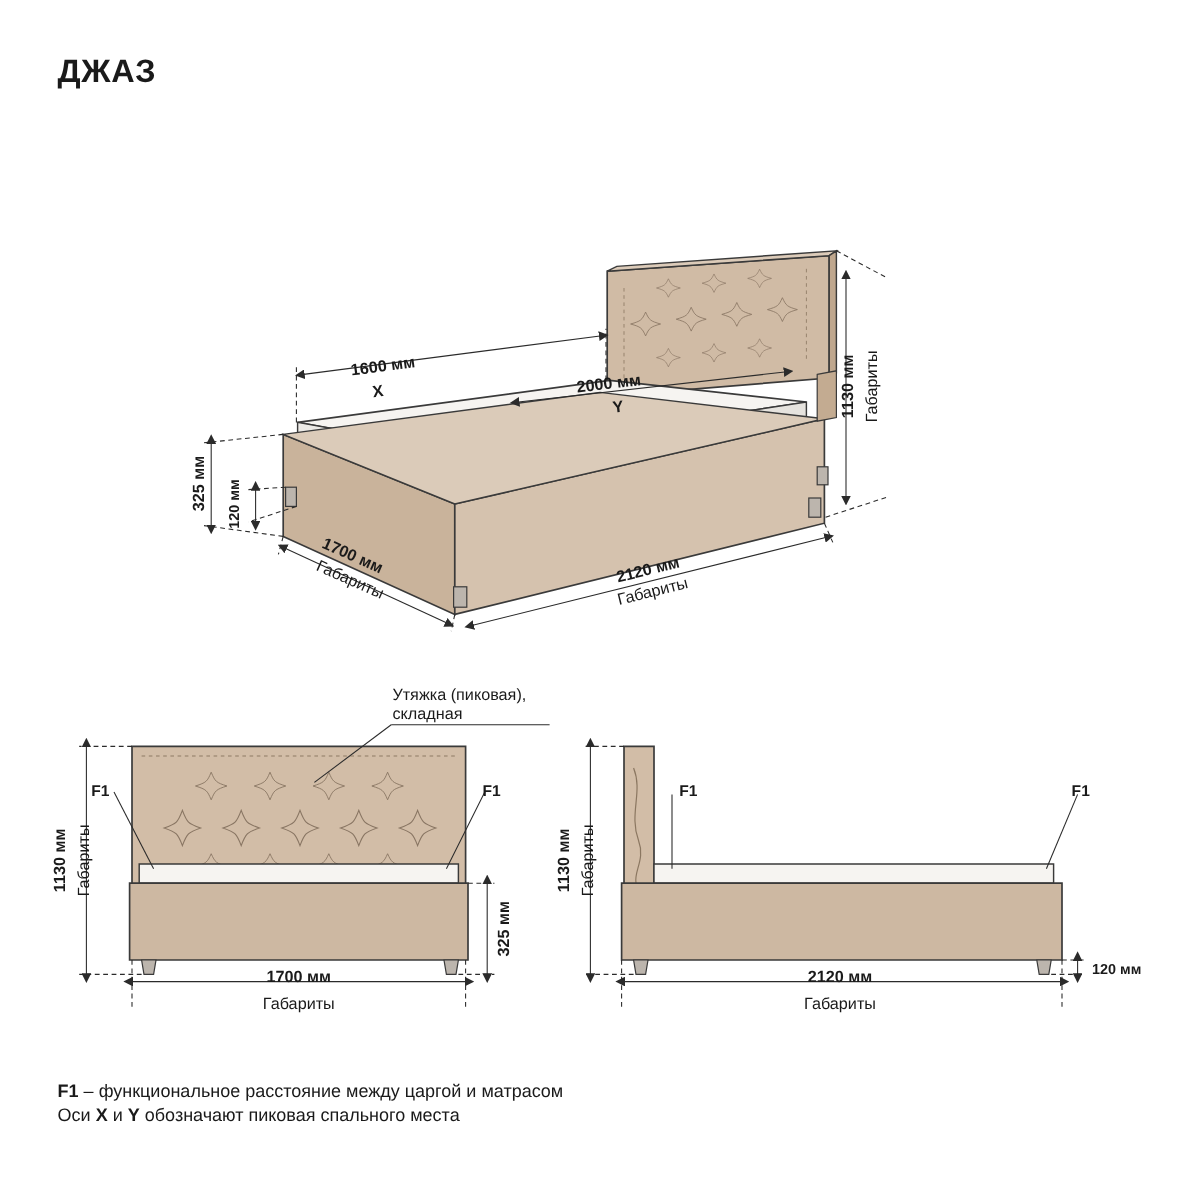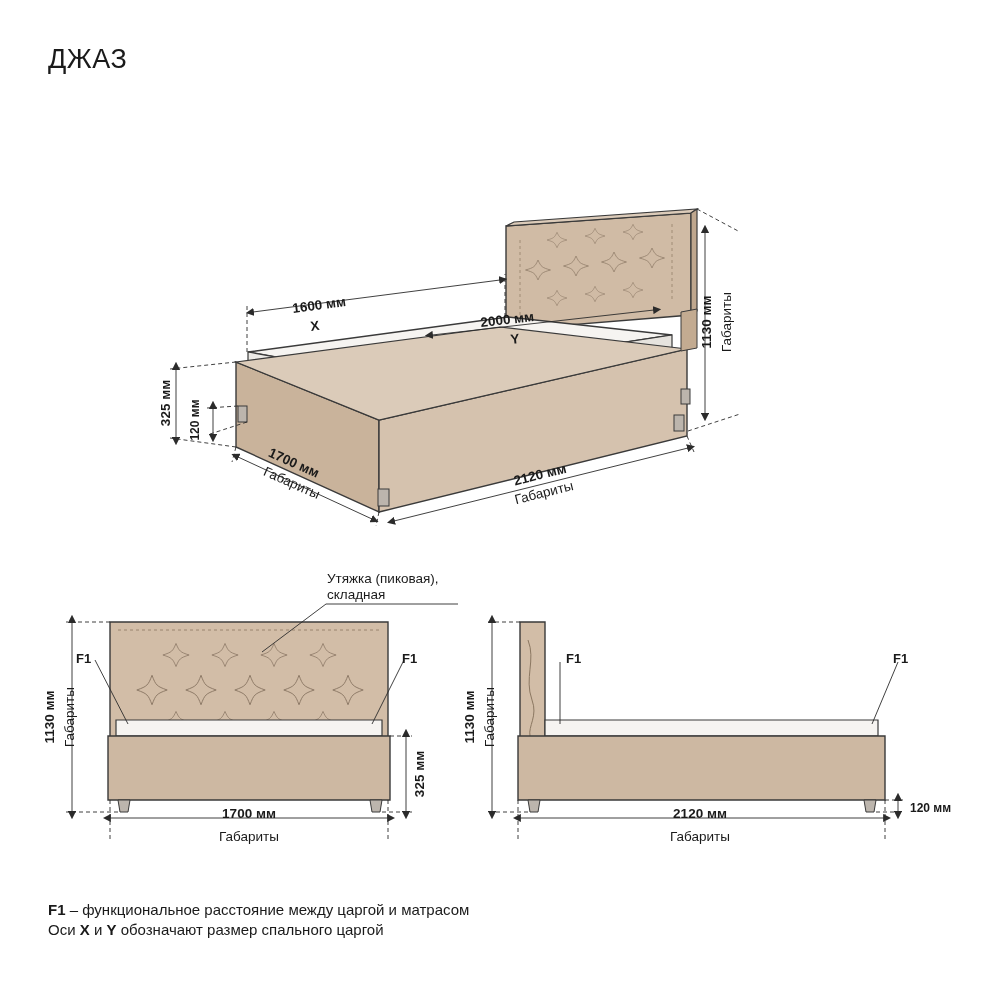--- a/index.html
+++ b/index.html
@@ -19,21 +19,21 @@
     position: absolute;
     left: 0; top: 0;
     width: 1000px;
     height: 1000px;
   }
   .title {
     position: absolute;
     left: 48px;
     top: 44px;
     font-size: 27px;
-    font-weight: normal;
+    font-weight: bold;
     letter-spacing: 0.5px;
     text-transform: uppercase;
   }
   .svg-layer {
     position: absolute;
     left: 0; top: 0;
     width: 1000px;
     height: 1000px;
   }
   .footnotes {
@@ -272,17 +272,17 @@
         <text x="700" y="841" font-size="13.5" text-anchor="middle">Габариты</text>
       </g>
     </g>
   </svg>
 
   <div class="footnotes">
     <div>
       <b>F1</b><span> – функциональное расстояние между царгой и матрасом</span>
     </div>
     <div>
-      <span>Оси </span><b>X</b><span> и </span><b>Y</b><span> обозначают размер спального царгой</span>
+      <span>Оси </span><b>X</b><span> и </span><b>Y</b><span> обозначают пиковая спального места</span>
     </div>
   </div>
 
 </div>
 
 </body></html>

